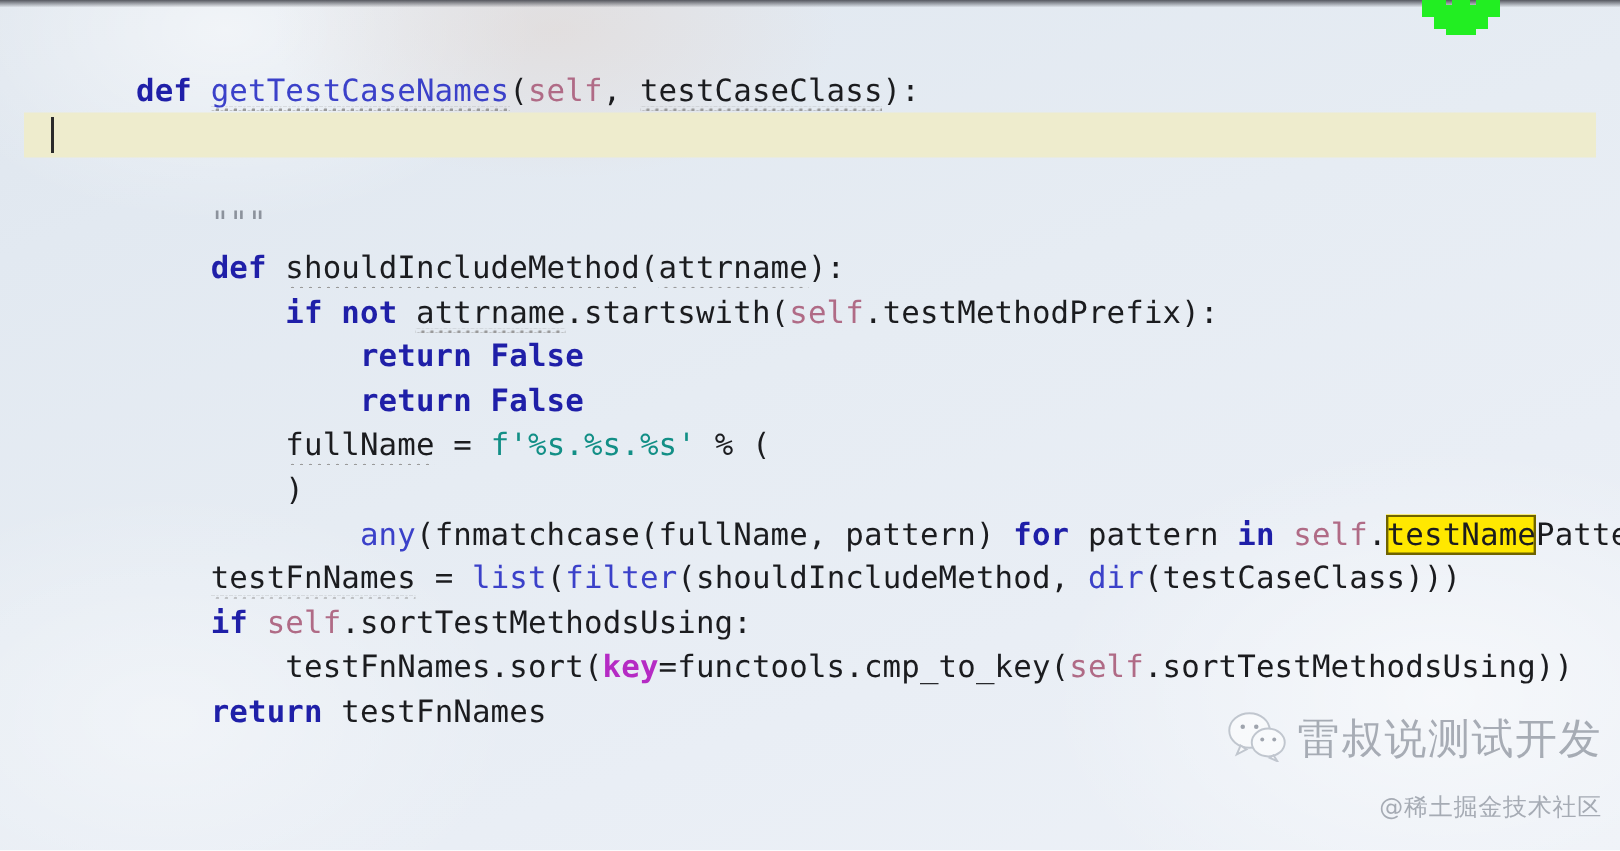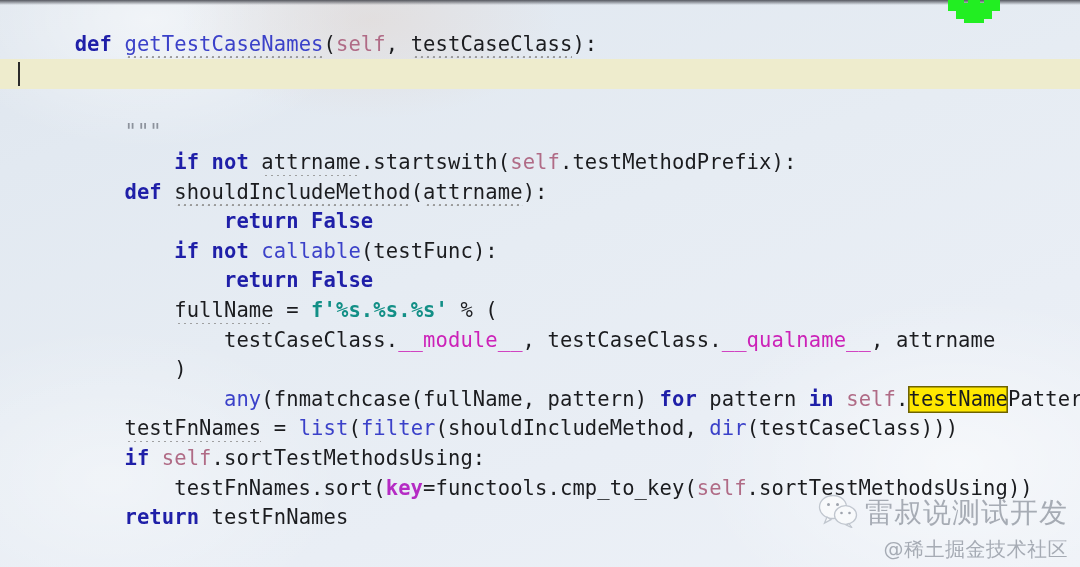--- a/index.html
+++ b/index.html
@@ -27,21 +27,21 @@
   .blob-d { left: -120px; top: 330px;  width: 460px; height: 300px; background: radial-gradient(ellipse at center, rgba(255,255,255,.40), rgba(255,255,255,0) 72%); }
   .topbar-shadow {
     position: absolute; left: 0; top: 0; width: 1080px; height: 5px;
     background: linear-gradient(to bottom, rgba(60,62,70,.85), rgba(60,62,70,0));
   }
 
   
   #code {
     position: relative;
     z-index: 3;
-    padding: 0;
+    padding: 16px;
   }
   .line {
     position: relative;
     height: 29.6px;
     line-height: 29.6px;
     font-size: 20.5px;
     letter-spacing: .1px;
     white-space: pre;
     color: #1b1c1f;
   }
@@ -58,21 +58,21 @@
   }
   .line .txt { display: inline; }
 
   
   .kw      { color: #1f1fa8; font-weight: bold; }
   .selfk   { color: #b06b86; }
   .builtin { color: #3b41c9; }
   .fn      { color: #3b41c9; }
   .dunder  { color: #cc22b8; }
   .magenta { color: #b52bc4; font-weight: bold; }
-  .str     { color: #128f86; font-weight: bold; }
+  .str     { color: #128f86; font-weight: normal; }
   .doc     { color: #8c929c; font-style: italic; }
   .plain   { color: #1b1c1f; }
   .op      { color: #1b1c1f; }
 
   
   .hl {
     background: #ffe800;
     color: #1b1c1f;
     padding: 1px 0 2px 0;
   }
@@ -97,44 +97,44 @@
     position: absolute;
     right: 68px;
     top: -14px;
     z-index: 6;
   }
 
   
   #watermark {
     position: absolute;
     right: 12px;
-    bottom: 4px;
+    bottom: 18px;
     z-index: 7;
     text-align: right;
     font-family: "DejaVu Sans", "Liberation Sans", sans-serif;
     pointer-events: none;
     user-select: none;
   }
   #watermark .wm-row {
     display: flex;
     align-items: center;
     justify-content: flex-end;
     gap: 7px;
   }
   #watermark .wm-main {
     font-size: 28px;
     color: rgba(104,112,124,.55);
     letter-spacing: 1px;
     line-height: 1.05;
   }
   #watermark .wm-sub {
-    font-size: 20px;
+    font-size: 16px;
     color: rgba(104,112,124,.55);
     letter-spacing: .5px;
-    margin-top: 4px;
+    margin-top: 16px;
   }
   .wechat-icon { opacity: .55; }
 </style>
 </head>
 <body>
 
 <div id="screen">
 
   <div class="bg-blob blob-a"></div>
   <div class="bg-blob blob-b"></div>
@@ -175,47 +175,41 @@
     </div>
 
     <div class="line current">
       <span class="caret"></span>
       <span class="txt">    <span class="doc">"""</span></span>
     </div>
 
     <div class="line"><span class="txt"> </span></div>
 
     <div class="line">
+      <span class="txt">    <span class="kw">def</span> <span class="plain sq">shouldIncludeMethod</span><span class="op">(</span><span class="plain sq">attrname</span><span class="op">):</span></span>
+    </div>
+
+    <div class="line">
       <span class="txt">        <span class="kw">if</span> <span class="kw">not</span> <span class="plain sq">attrname</span><span class="op">.startswith(</span><span class="selfk">self</span><span class="op">.</span><span class="plain">testMethodPrefix</span><span class="op">):</span></span>
     </div>
 
     <div class="line">
-      <span class="txt">    <span class="kw">def</span> <span class="plain sq">shouldIncludeMethod</span><span class="op">(</span><span class="plain sq">attrname</span><span class="op">):</span></span>
-    </div>
-
-    <div class="line">
       <span class="txt">            <span class="kw">return</span> <span class="kw">False</span></span>
     </div>
 
 
-    <div class="line">
-      <span class="txt">        <span class="kw">if</span> <span class="kw">not</span> <span class="builtin">callable</span><span class="op">(</span><span class="plain">testFunc</span><span class="op">):</span></span>
-    </div>
 
     <div class="line">
       <span class="txt">            <span class="kw">return</span> <span class="kw">False</span></span>
     </div>
 
     <div class="line">
       <span class="txt">        <span class="plain sq">fullName</span> <span class="op">= </span><span class="str">f'%s.%s.%s'</span> <span class="op">% (</span></span>
     </div>
 
-    <div class="line">
-      <span class="txt">            <span class="plain">testCaseClass</span><span class="op">.</span><span class="dunder">__module__</span><span class="op">, </span><span class="plain">testCaseClass</span><span class="op">.</span><span class="dunder">__qualname__</span><span class="op">, </span><span class="plain">attrname</span></span>
-    </div>
 
     <div class="line">
       <span class="txt">        <span class="op">)</span></span>
     </div>
 
 
     <div class="line">
       <span class="txt">            <span class="builtin">any</span><span class="op">(</span><span class="plain">fnmatchcase</span><span class="op">(</span><span class="plain">fullName</span><span class="op">, </span><span class="plain">pattern</span><span class="op">) </span><span class="kw">for</span> <span class="plain">pattern</span> <span class="kw">in</span> <span class="selfk">self</span><span class="op">.</span><span class="hl active">testName</span><span class="plain">Patterns</span></span>
     </div>
 

